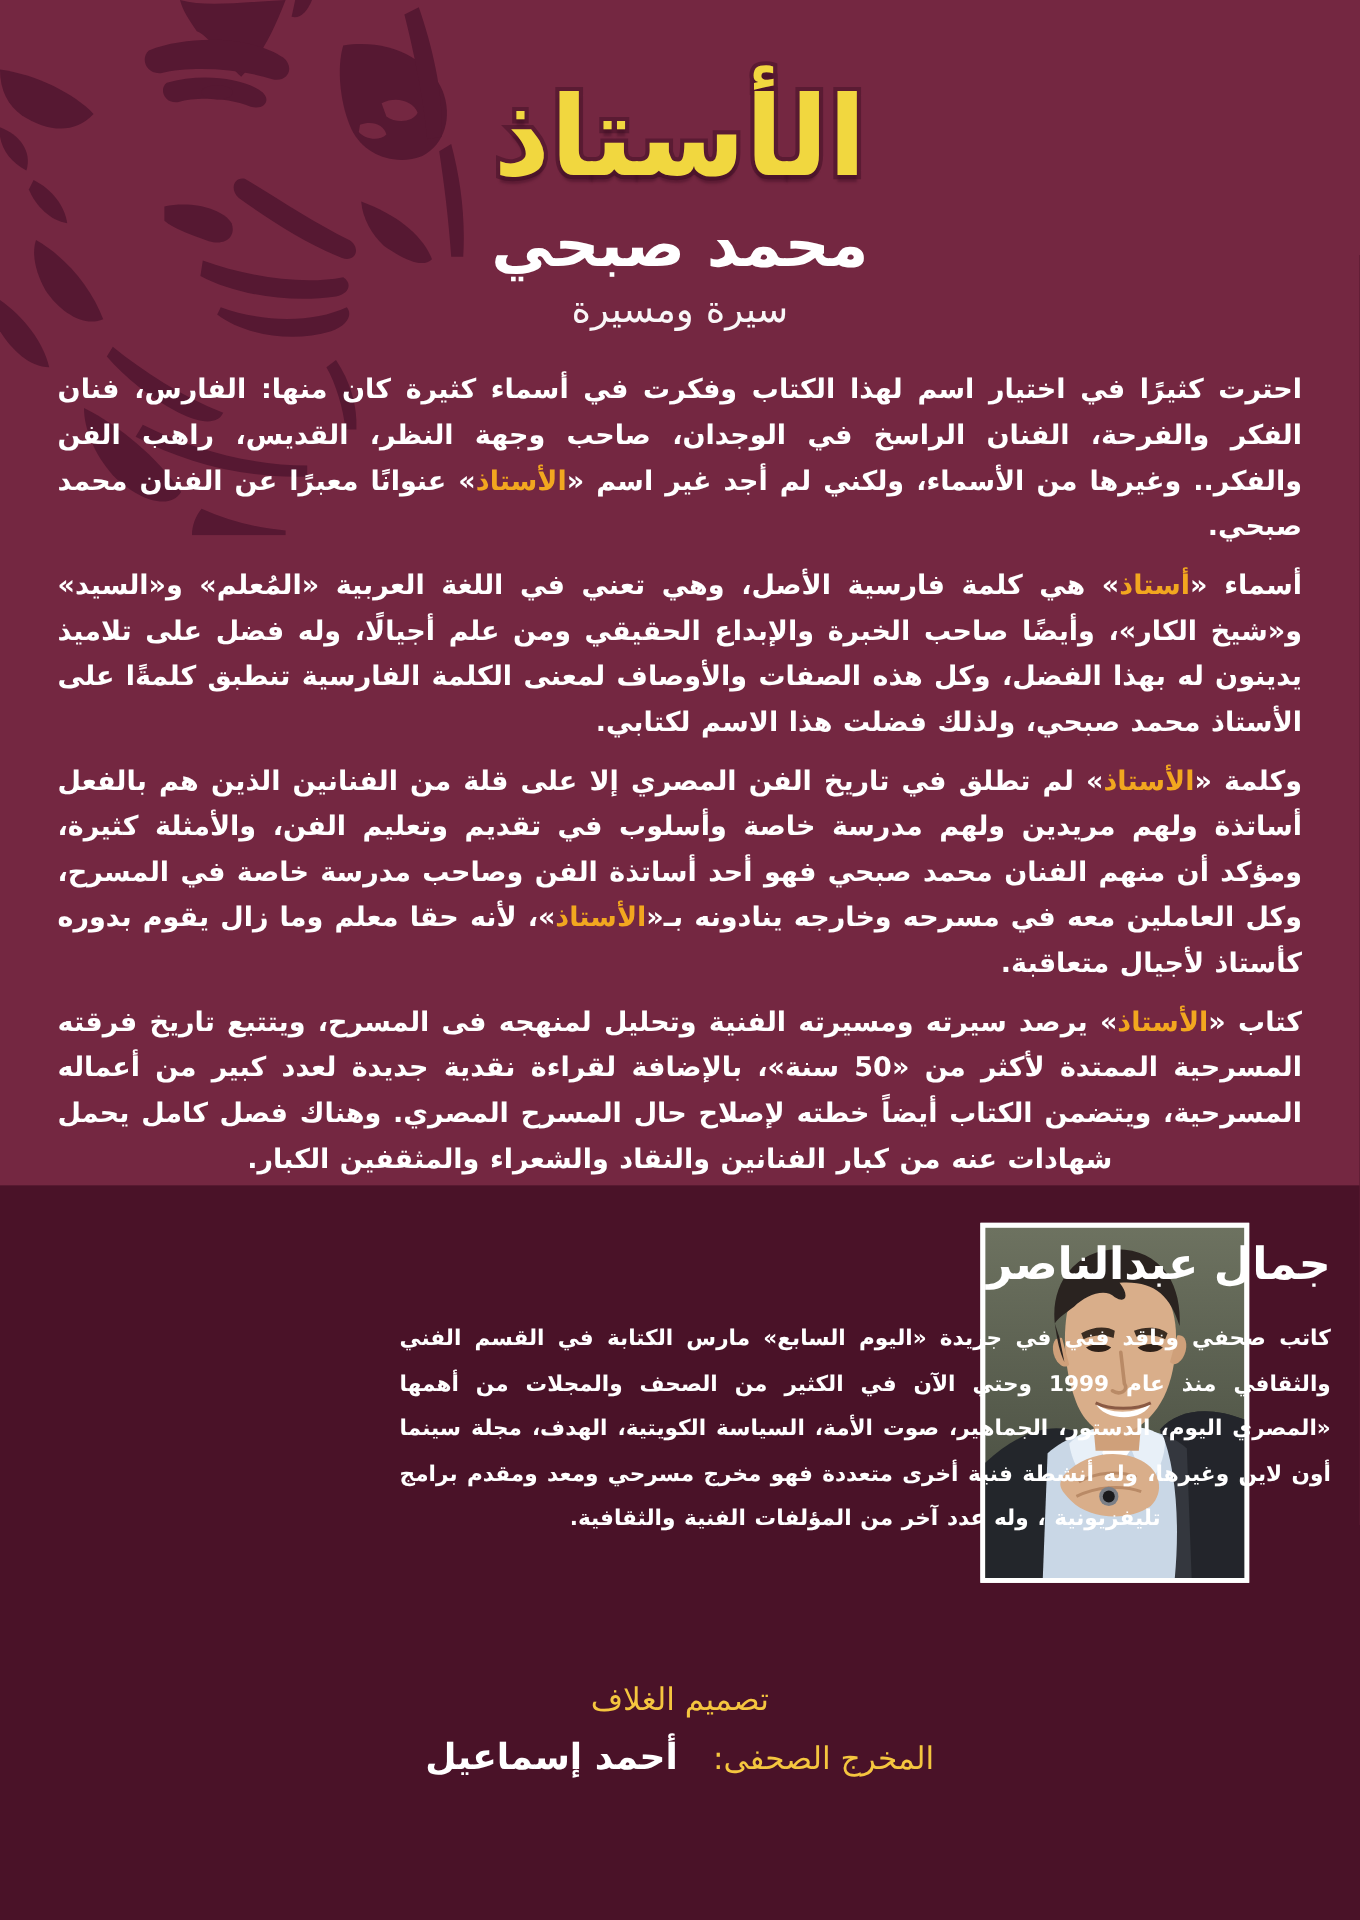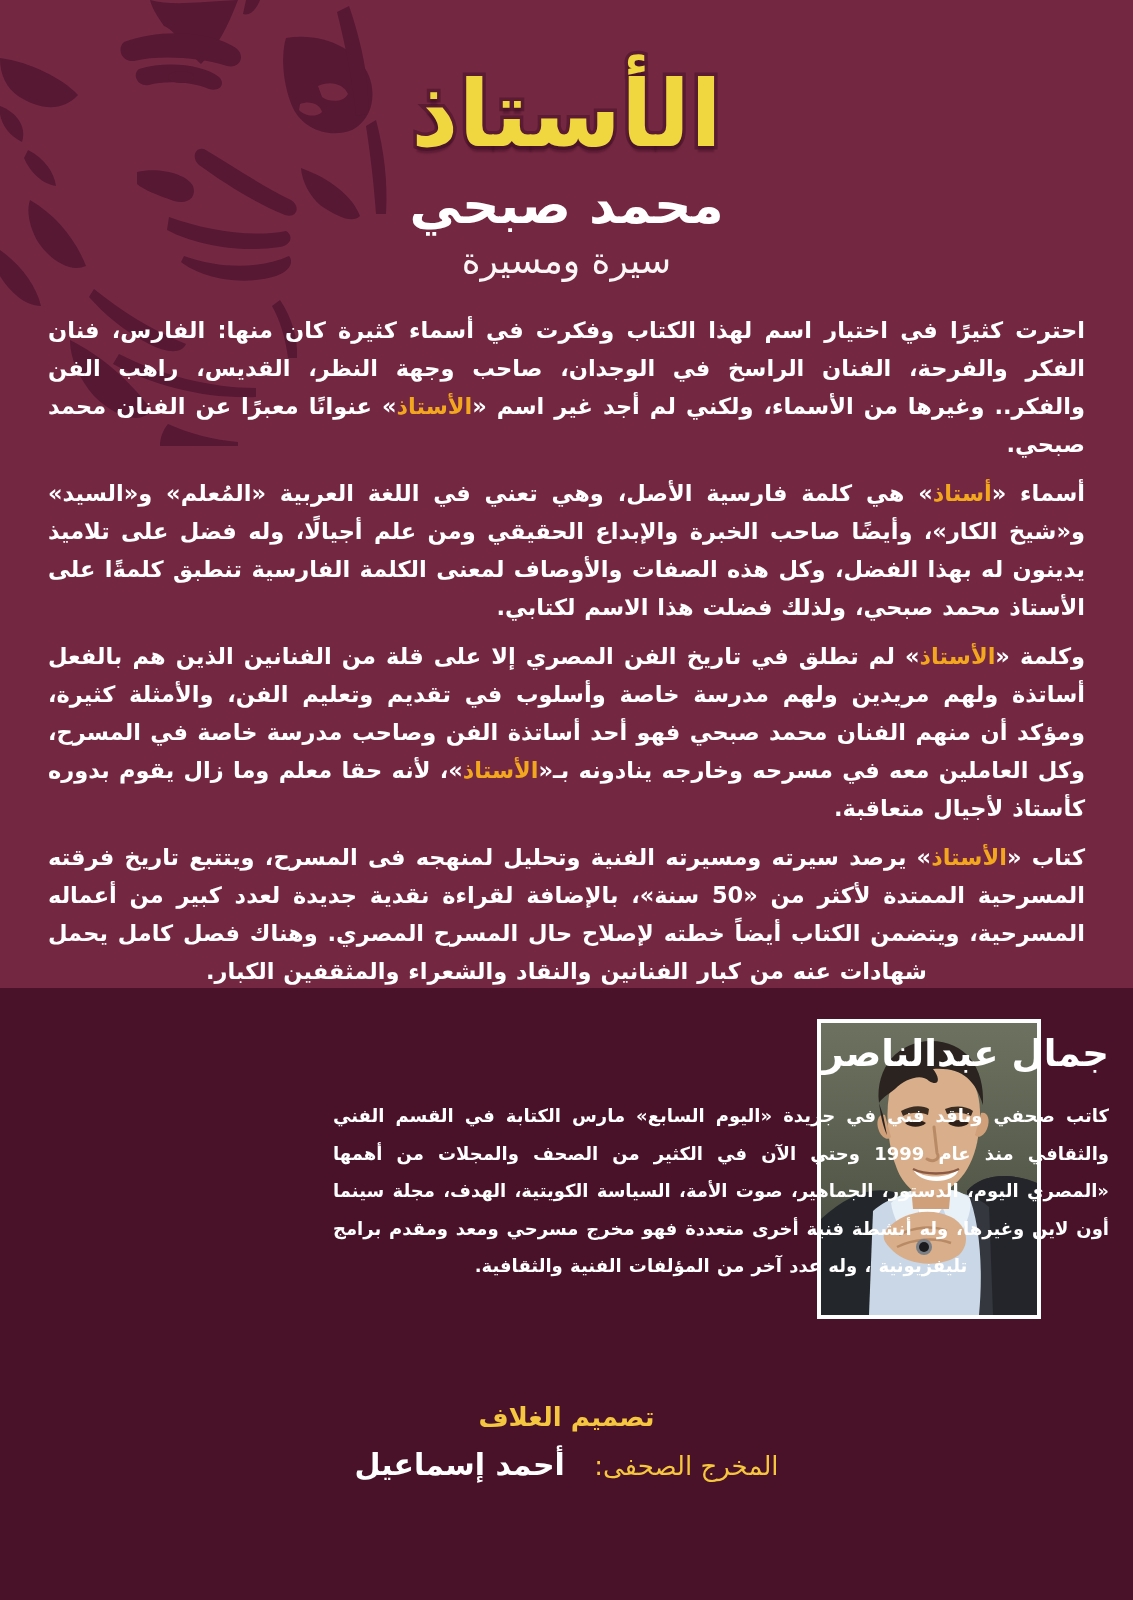--- a/index.html
+++ b/index.html
@@ -37,21 +37,21 @@
     text-shadow:0 6px 2px rgba(50,8,28,.35);
     letter-spacing:1px;
   }
   .book-author{
     margin-top:6px;
     font-size:52px;font-weight:800;color:var(--text-white);
     line-height:1.2;
   }
   .book-subtitle{
     margin-top:4px;
-    font-size:36px;font-weight:400;color:var(--text-white);
+    font-size:31px;font-weight:400;color:var(--text-white);
     opacity:.96;
   }
   .intro{
     position:relative;
     margin-top:30px;
     padding:0 48px;
   }
   .intro p{
     color:var(--text-white);
     font-size:22.5px;font-weight:700;
@@ -91,21 +91,21 @@
     line-height:37.5px;
     text-align:justify;
     text-align-last:center;
     word-spacing:1px;
   }
   .credits{
     position:absolute;top:414px;left:0;right:0;
     text-align:center;
   }
   .credit-design{
-    font-size:26px;font-weight:700;color:var(--credits-gold);
+    font-size:26px;font-weight:400;color:var(--credits-gold);
   }
   .credit-line{margin-top:15px;font-size:26px;}
   .credit-role{color:var(--credits-gold);font-weight:400;margin-left:21px;}
   .credit-name{color:var(--text-white);font-weight:800;font-size:30px;}
 </style>
 </head>
 <body>
 
 <div class="cover">
 

